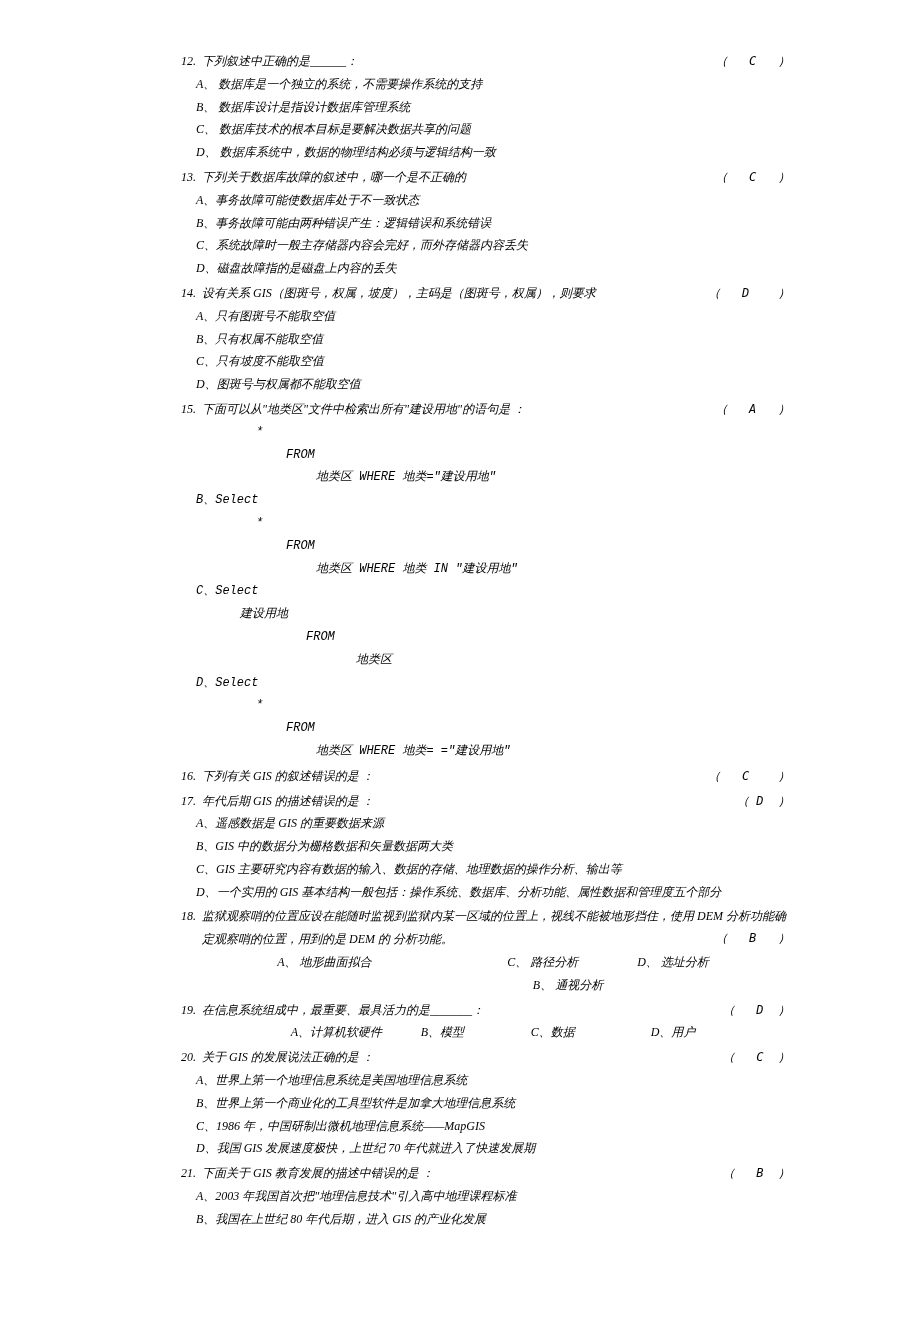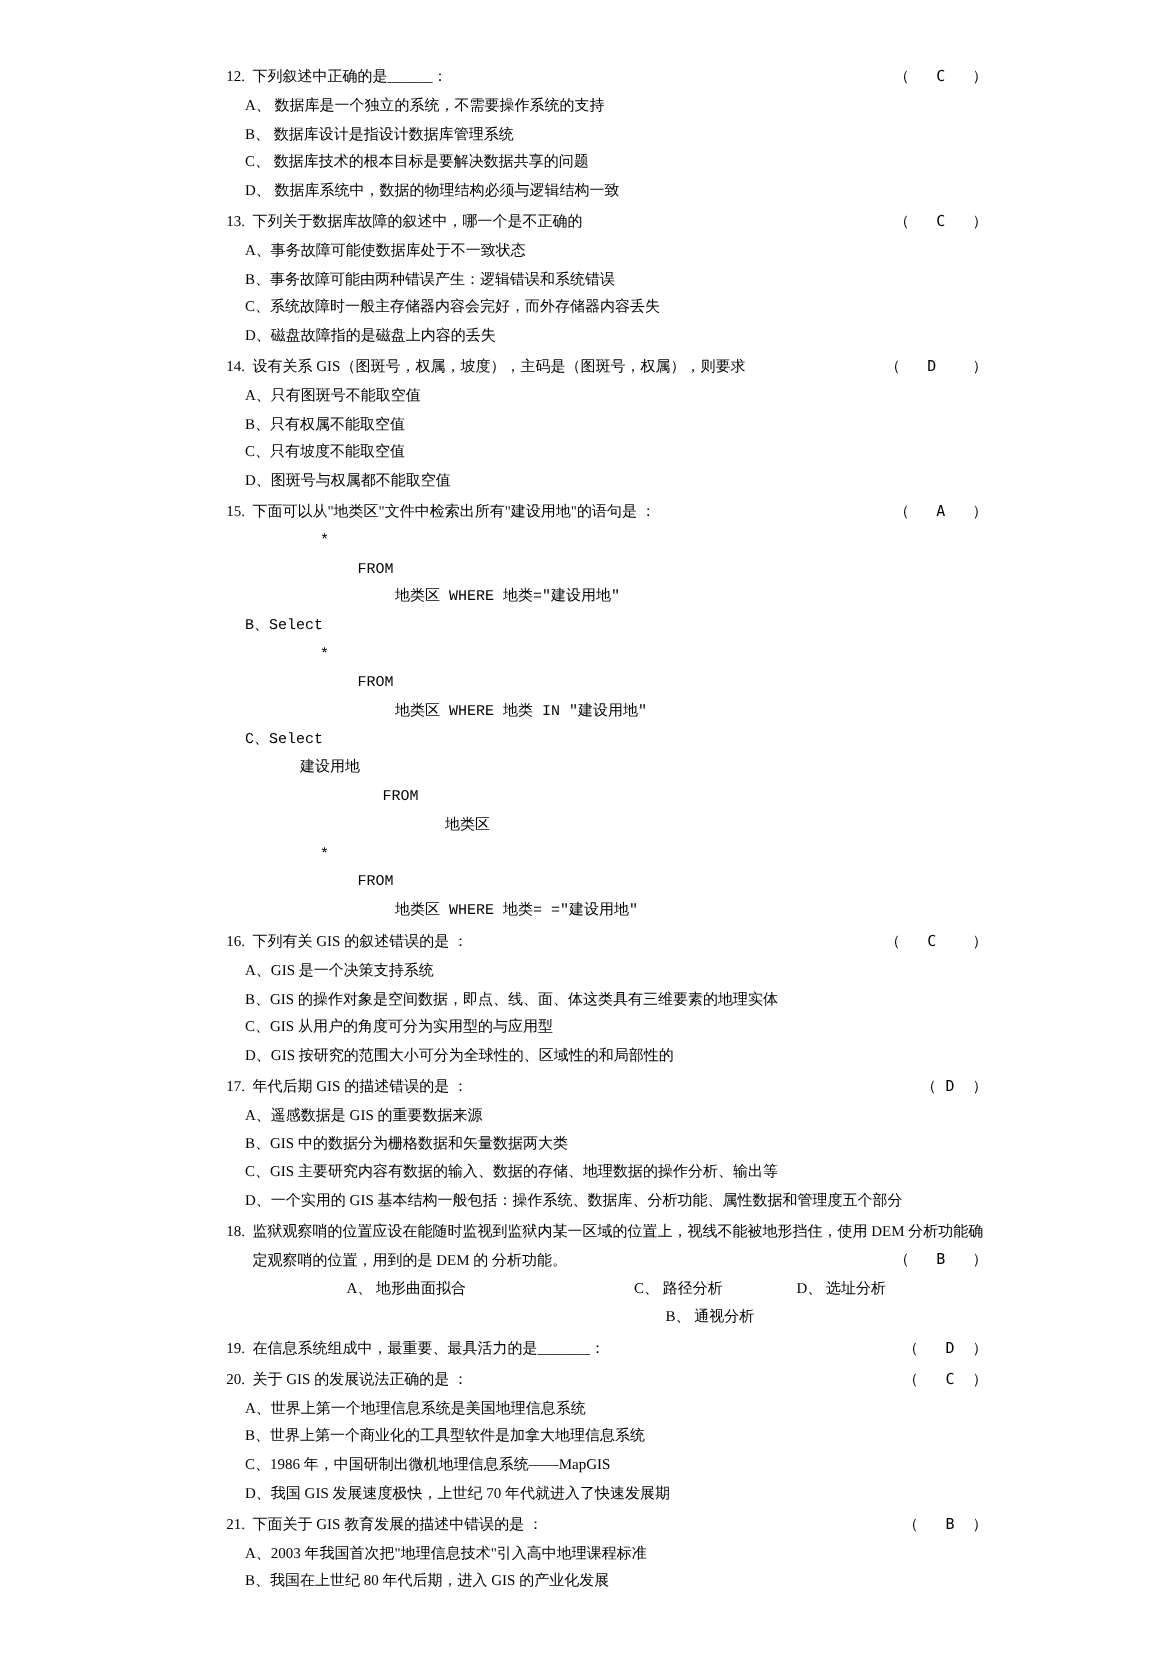--- a/index.html
+++ b/index.html
@@ -9,20 +9,21 @@
     color: #000;
     background: #fff;
     margin: 0;
     padding: 50px 130px 50px 170px;
     width: 920px;
     box-sizing: border-box;
   }
   .question {
     position: relative;
     margin-bottom: 2px;
+    font-style: italic;
   }
   .q-line {
     display: flex;
     align-items: baseline;
   }
   .q-num {
     width: 26px;
     flex-shrink: 0;
     text-align: right;
     padding-right: 6px;
@@ -113,38 +114,33 @@
     <span class="opt mono">B、Select</span>
     <span class="opt mono indent1">*</span>
     <span class="opt mono indent2">FROM</span>
     <span class="opt mono indent3">地类区 WHERE 地类 IN "建设用地"</span>
 
     <span class="opt mono">C、Select</span>
     <span class="opt mono" style="padding-left:44px">建设用地</span>
     <span class="opt mono" style="padding-left:110px">FROM</span>
     <span class="opt mono" style="padding-left:160px">地类区</span>
 
+    <span class="opt mono">D、Select</span>
     <span class="opt mono indent1">*</span>
     <span class="opt mono indent2">FROM</span>
     <span class="opt mono indent3">地类区 WHERE 地类= ="建设用地"</span>
   </div>
 </div>
 
 <div class="question">
   <div class="q-line">
     <span class="q-num">16.</span>
     <span class="q-stem">下列有关 GIS 的叙述错误的是         ：</span>
   </div>
   <span class="answer">（   C    ）</span>
-  <div class="options">
-    <span class="opt">A、GIS 是一个决策支持系统</span>
-    <span class="opt">B、GIS 的操作对象是空间数据，即点、线、面、体这类具有三维要素的地理实体</span>
-    <span class="opt">C、GIS 从用户的角度可分为实用型的与应用型</span>
-    <span class="opt">D、GIS 按研究的范围大小可分为全球性的、区域性的和局部性的</span>
-  </div>
 </div>
 
 <div class="question">
   <div class="q-line">
     <span class="q-num">17.</span>
     <span class="q-stem">年代后期 GIS 的描述错误的是         ：</span>
   </div>
   <span class="answer">（ D  ）</span>
   <div class="options">
     <span class="opt">A、遥感数据是 GIS 的重要数据来源</span>
@@ -172,20 +168,28 @@
     </div>
   </div>
 </div>
 
 <div class="question">
   <div class="q-line">
     <span class="q-num">19.</span>
     <span class="q-stem">在信息系统组成中，最重要、最具活力的是_______：</span>
   </div>
   <span class="answer">（   D  ）</span>
+  <div class="options">
+    <div class="inline-opts">
+      <span style="width:130px">A、计算机软硬件</span>
+      <span style="width:110px">B、模型</span>
+      <span style="width:120px">C、数据</span>
+      <span>D、用户</span>
+    </div>
+  </div>
 </div>
 
 <div class="question">
   <div class="q-line">
     <span class="q-num">20.</span>
     <span class="q-stem">关于 GIS 的发展说法正确的是         ：</span>
   </div>
   <span class="answer">（   C  ）</span>
   <div class="options">
     <span class="opt">A、世界上第一个地理信息系统是美国地理信息系统</span>

